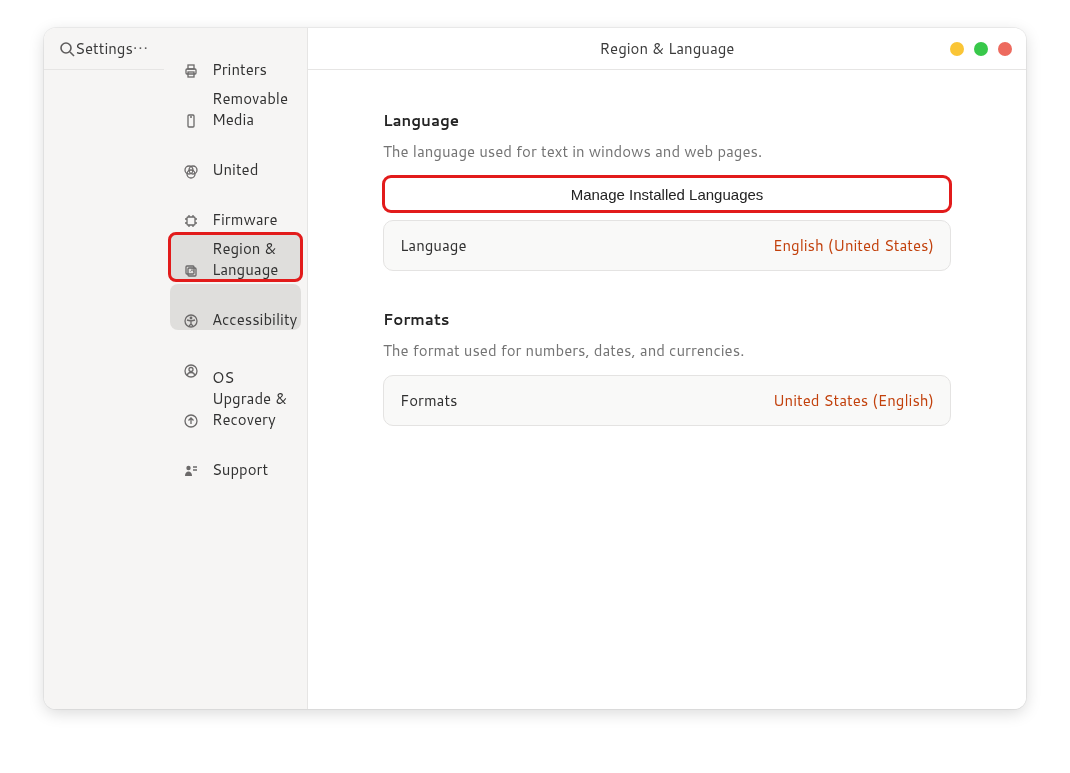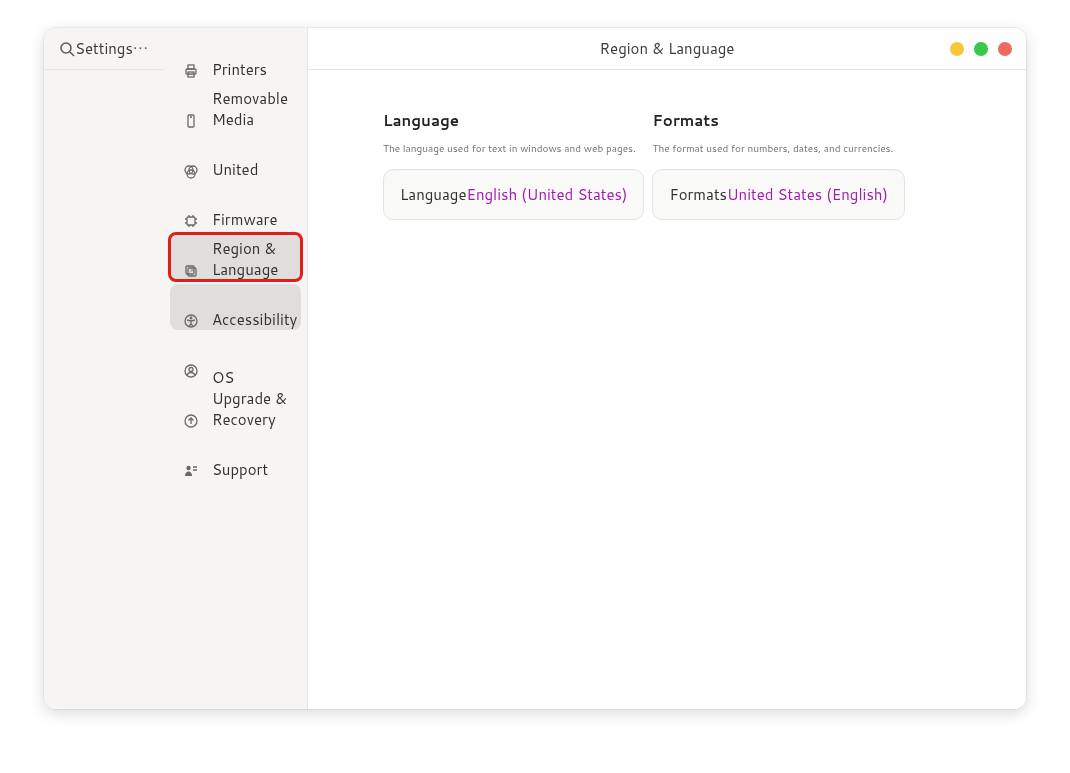--- a/index.html
+++ b/index.html
@@ -125,31 +125,31 @@
     height: 14px;
     border-radius: 50%;
   }
   .win-btn.minimize { background: #fac536; }
   .win-btn.maximize { background: #38c84a; }
   .win-btn.close { background: #ed6a5e; }
 
   .content {
     padding: 40px 75px;
     display: flex;
-    flex-direction: row;
+    flex-direction: column;
     gap: 8px;
   }
   .section-heading {
     font-size: 15px;
     font-weight: 700;
     color: #232323;
     margin-bottom: 10px;
   }
   .section-description {
-    font-size: 10px;
+    font-size: 15px;
     color: #747474;
     margin-bottom: 14px;
   }
   .manage-button {
     width: 100%;
     height: 36px;
     background: #ffffff;
     border: 1px solid #d8d7d6;
     border-radius: 8px;
     font-size: 15px;
@@ -170,21 +170,21 @@
     align-items: center;
     justify-content: space-between;
     font-size: 15px;
     color: #303030;
     margin-bottom: 30px;
   }
   .row-card .row-label {
     color: #303030;
   }
   .row-card .row-value {
-    color: #a21caf;
+    color: #c2410c;
   }
 
   .highlight {
     outline: 3px solid #e21b1b;
     outline-offset: -1px;
     border-radius: 6px;
   }
   .highlight-inner {
     outline: 3px solid #e21b1b;
     outline-offset: -2px;
@@ -325,20 +325,21 @@
         <span class="win-btn maximize"></span>
         <span class="win-btn close"></span>
       </div>
     </div>
 
     <div class="content">
 
       <div>
         <div class="section-heading">Language</div>
         <div class="section-description">The language used for text in windows and web pages.</div>
+        <button class="manage-button highlight-inner">Manage Installed Languages</button>
         <div class="row-card">
           <span class="row-label">Language</span>
           <span class="row-value">English (United States)</span>
         </div>
       </div>
 
       <div>
         <div class="section-heading">Formats</div>
         <div class="section-description">The format used for numbers, dates, and currencies.</div>
         <div class="row-card">

